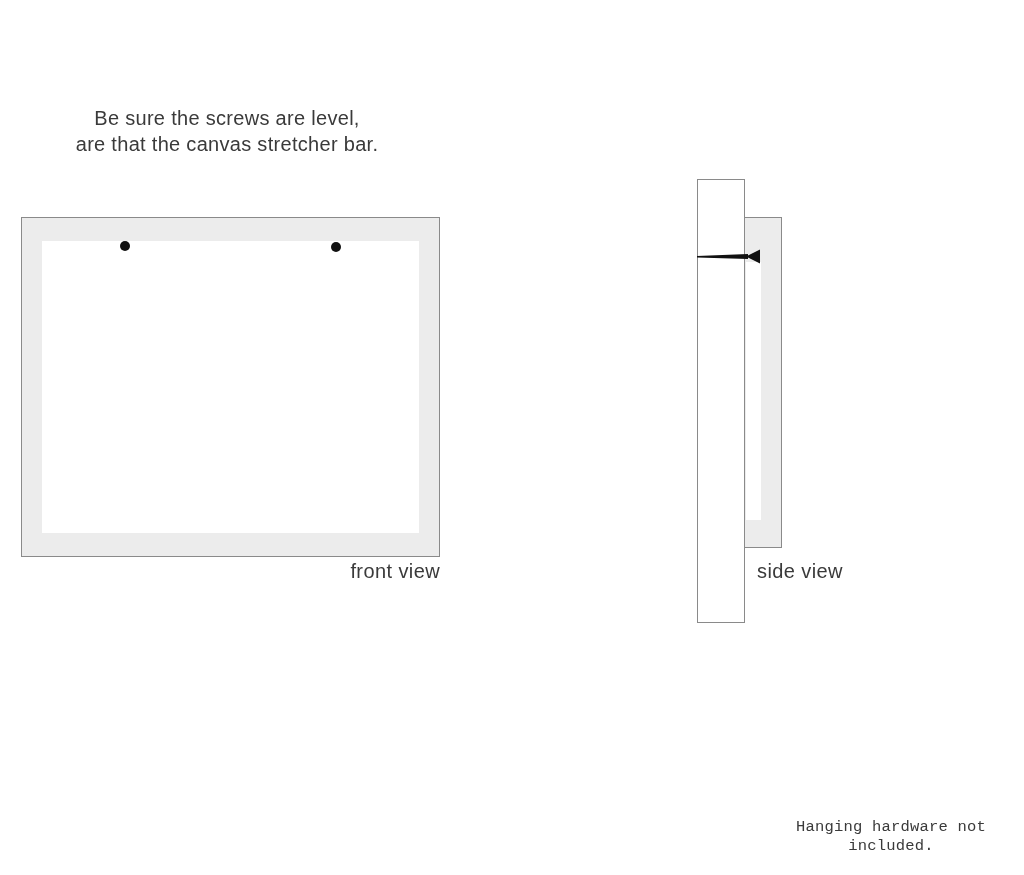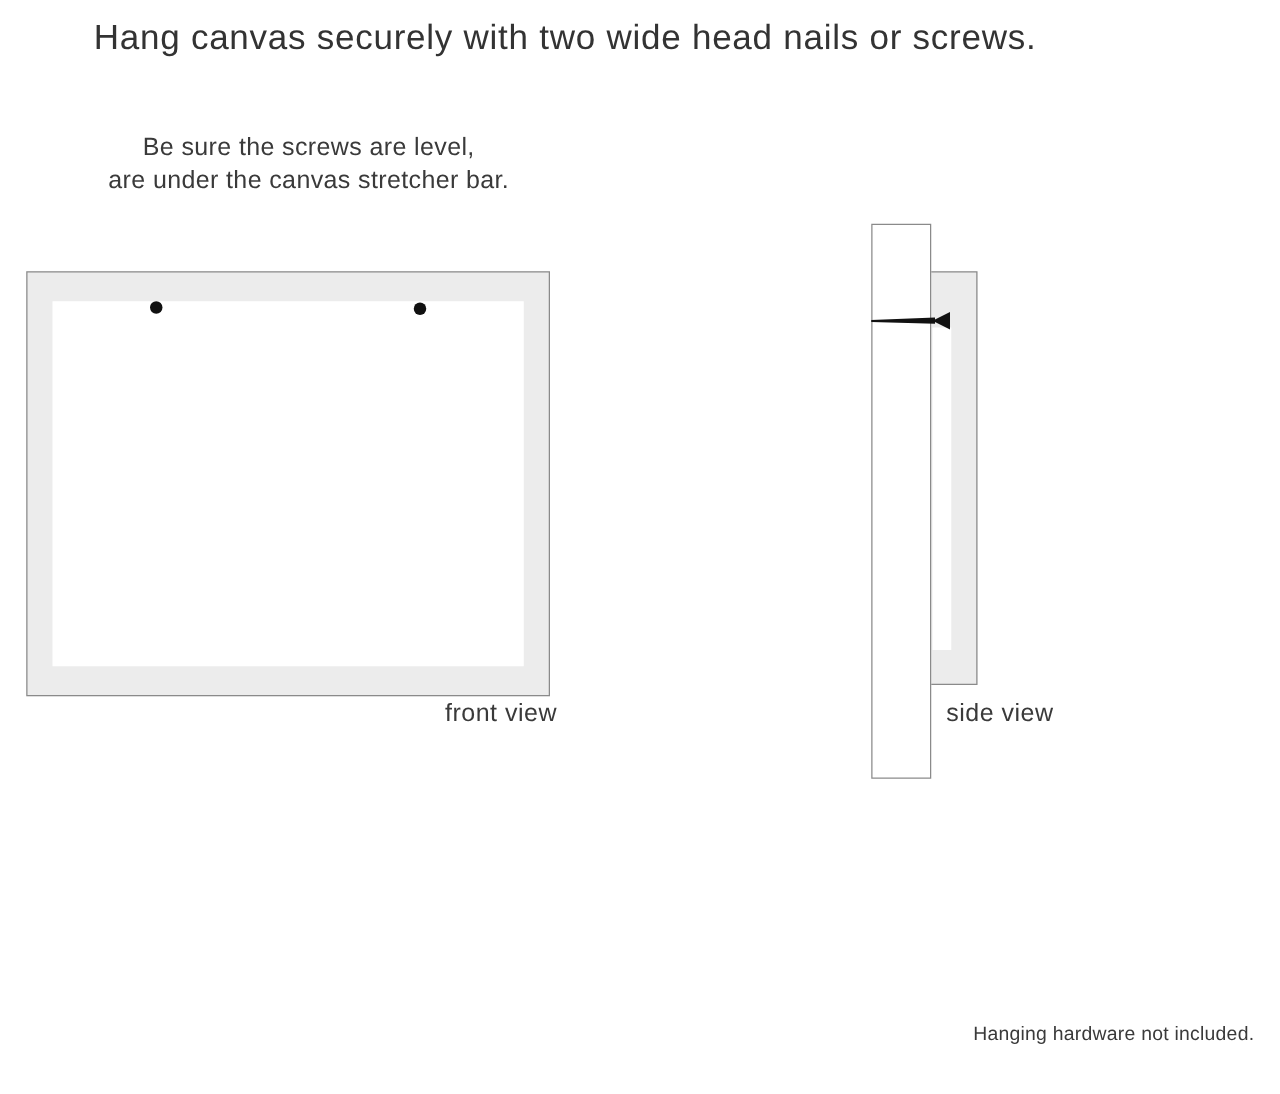--- a/index.html
+++ b/index.html
@@ -26,21 +26,21 @@
     font-weight:400;
     color:#333333;
     white-space:nowrap;
   }
   .para{
     text-align:center;
     font-size:20px;
     line-height:26px;
     letter-spacing:0.3px;
   }
-  #instr-left{left:36px;top:105px;width:422px;}
+  #instr-left{left:16px;top:105px;width:422px;}
   #instr-right{left:551px;top:105px;width:300px;}
   
   #front-outer{
     left:21px;top:217px;
     width:417px;height:338px;
     background:var(--canvas-fill);
     border:1px solid var(--border);
   }
   #front-inner{
     left:20px;top:23px;
@@ -53,21 +53,21 @@
     background:var(--nail);
   }
   #dot-left{left:98px;top:23px;}
   #dot-right{left:309px;top:24px;}
   .view-label{
     font-size:20px;
     letter-spacing:0.4px;
     white-space:nowrap;
     text-align:center;
   }
-  #front-label{left:356px;top:560px;width:100px;text-align:left;}
+  #front-label{left:340px;top:560px;width:100px;text-align:right;}
   #side-label{left:757px;top:560px;}
   
   #side-canvas{
     left:740px;top:217px;
     width:40px;height:329px;
     background:var(--canvas-fill);
     border:1px solid var(--border);
     z-index:1;
   }
   #side-stretcher{
@@ -86,32 +86,32 @@
   #nail-svg{
     left:694px;top:246px;
     z-index:4;
   }
   #footnote{
     left:766px;top:818px;width:250px;
     text-align:center;
     font-size:15.5px;
     line-height:19px;
     letter-spacing:0.2px;
+    font-family:Liberation Mono, monospace;
   }
 </style>
 </head>
 <body>
 
 <div id="stage">
 
-  <div id="title" class="abs">Hang canvas securely with two wide head nails or screws.</div>
 
   <div id="instr-left" class="abs para">
     <div>Be sure the screws are level,</div>
-    <div>are under the canvas stretcher bar.</div>
+    <div>are that the canvas stretcher bar.</div>
   </div>
 
 
   <div id="front-outer" class="abs">
     <div id="front-inner" class="abs"></div>
     <div id="dot-left" class="abs nail-dot"></div>
     <div id="dot-right" class="abs nail-dot"></div>
   </div>
   <div id="front-label" class="abs view-label">front view</div>
 

